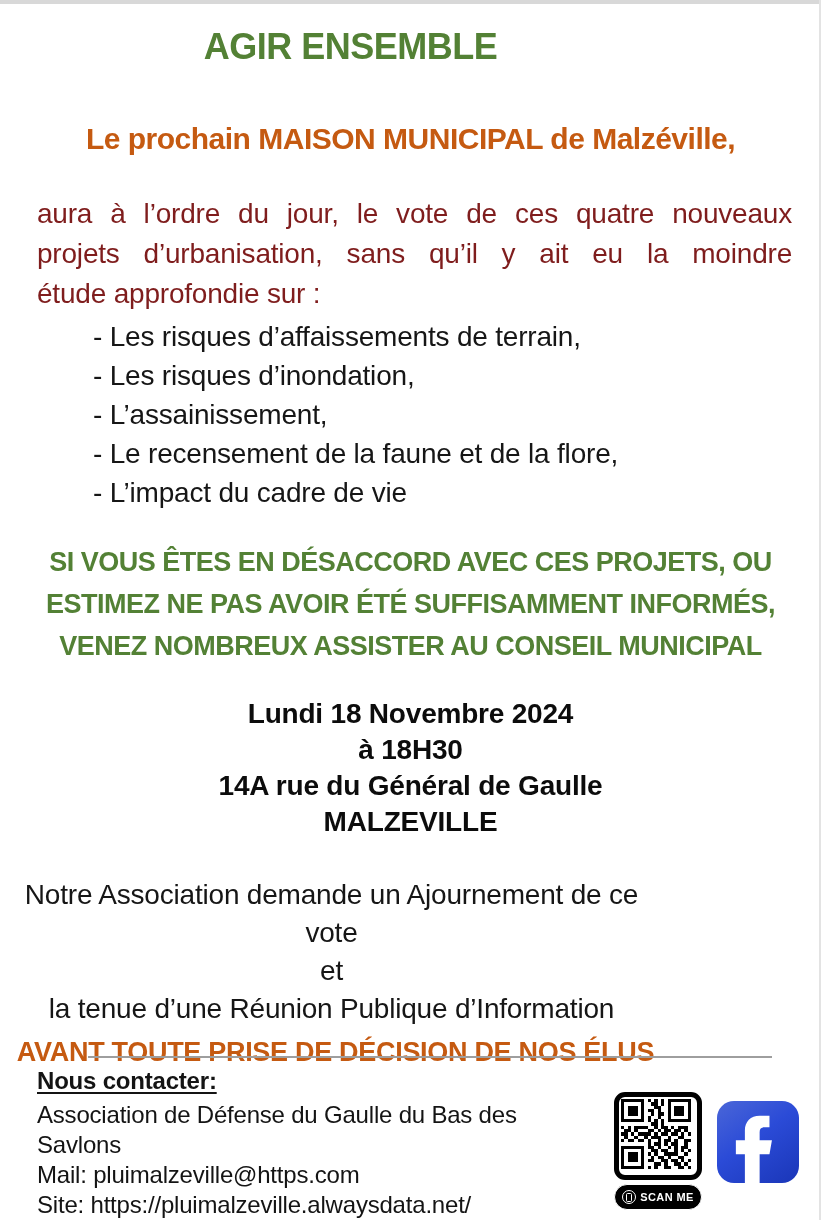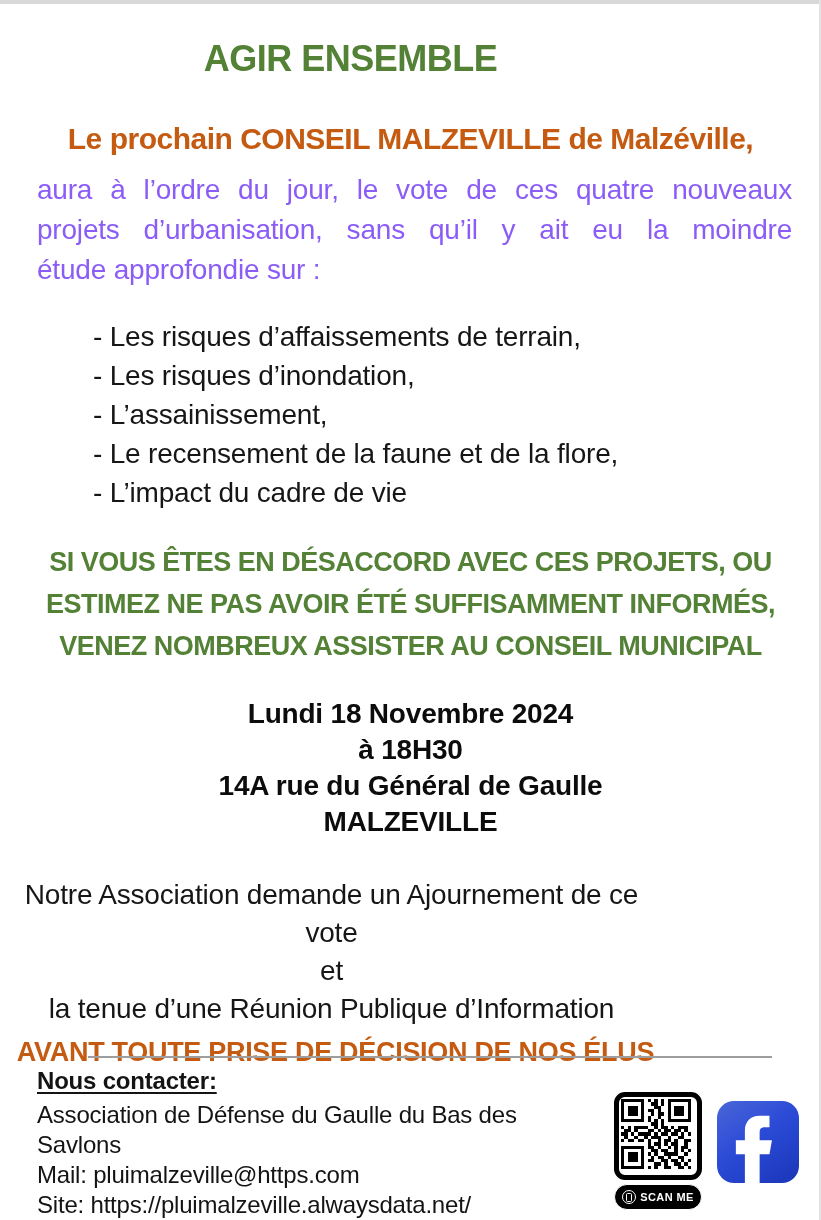--- a/index.html
+++ b/index.html
@@ -13,32 +13,32 @@
     position:relative;
     width:821px;height:1220px;
     background:#ffffff;
     overflow:hidden;
     margin:0 auto;
   }
   .edge-top{position:absolute;top:0;left:0;width:821px;height:4px;background:#d8d8d8;}
   .edge-right{position:absolute;top:0;right:0;width:2px;height:1220px;background:#e3e3e3;}
 
   .title{
-    position:absolute;top:38px;left:0;width:701px;
+    position:absolute;top:26px;left:0;width:701px;
     text-align:center;font-size:36px;font-weight:bold;
     color:var(--green);letter-spacing:-0.5px;
   }
   .subtitle{
     position:absolute;top:122px;left:0;width:821px;
     text-align:center;font-size:30px;font-weight:bold;
     color:var(--orange);letter-spacing:-0.5px;
   }
   .intro{
-    position:absolute;top:170px;left:37px;width:755px;
-    font-size:28px;line-height:40px;color:#8b5cf6;
+    position:absolute;top:194px;left:37px;width:755px;
+    font-size:28px;line-height:40px;color:#7f1d1d;
   }
   .intro .just{text-align:justify;text-align-last:justify;}
   .list{
     position:absolute;top:317px;left:93px;width:700px;
     font-size:28px;line-height:39px;color:#161616;
   }
   .cta{
     position:absolute;top:541px;left:30px;width:761px;
     text-align:center;font-size:27px;font-weight:bold;line-height:42px;
     color:var(--green);letter-spacing:-0.5px;
@@ -105,21 +105,21 @@
 </style>
 </head>
 <body>
 
 <div class="page">
   <div class="edge-top"></div>
   <div class="edge-right"></div>
 
   <div class="title">AGIR ENSEMBLE</div>
 
-  <div class="subtitle">Le prochain CONSEIL MALZEVILLE de Malzéville,</div>
+  <div class="subtitle">Le prochain MAISON MUNICIPAL de Malzéville,</div>
 
   <div class="intro">
     <div class="just">aura à l’ordre du jour, le vote de ces quatre nouveaux</div>
     <div class="just">projets d’urbanisation, sans qu’il y ait eu la moindre</div>
     <div>étude approfondie sur :</div>
   </div>
 
   <div class="list">
     <div>- Les risques d’affaissements de terrain,</div>
     <div>- Les risques d’inondation,</div>

